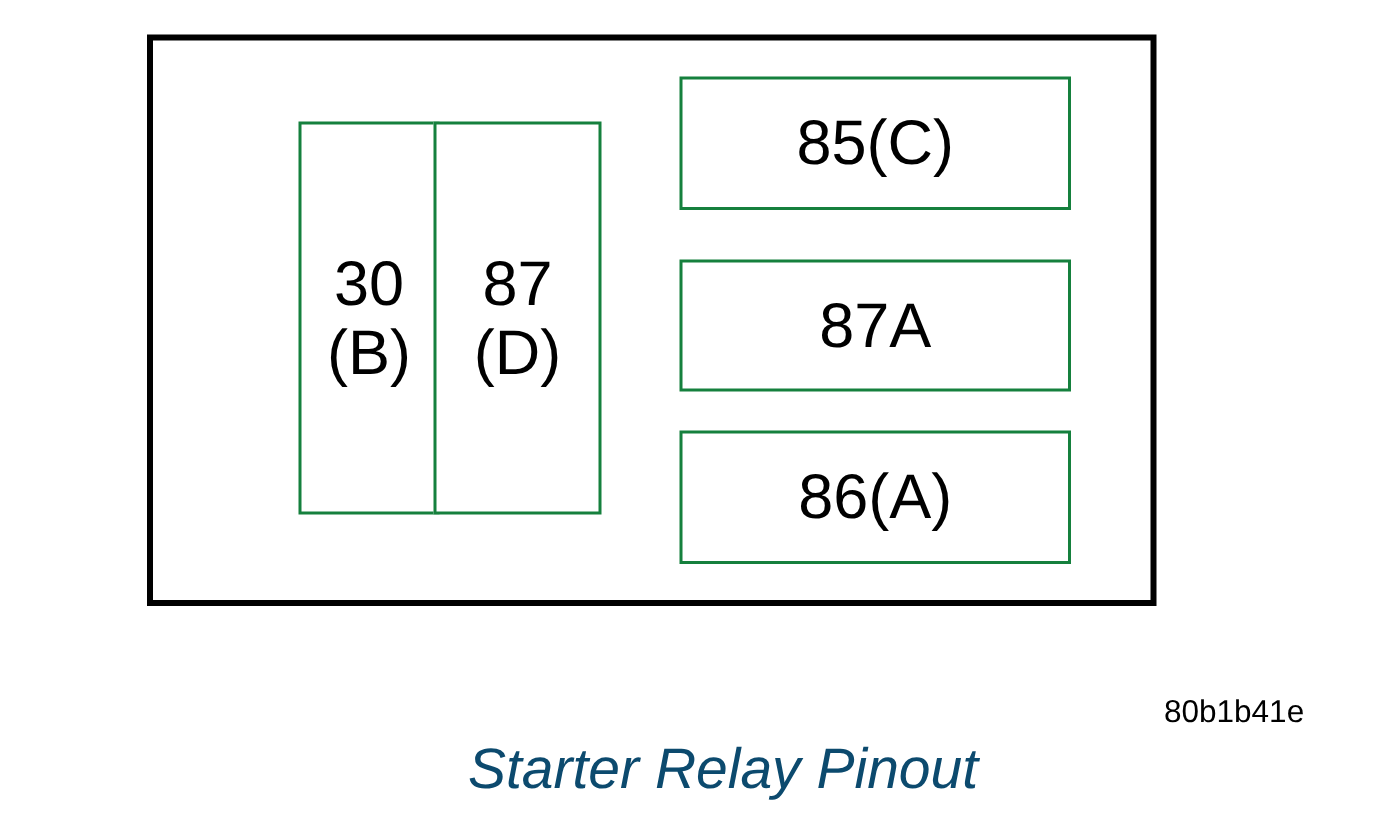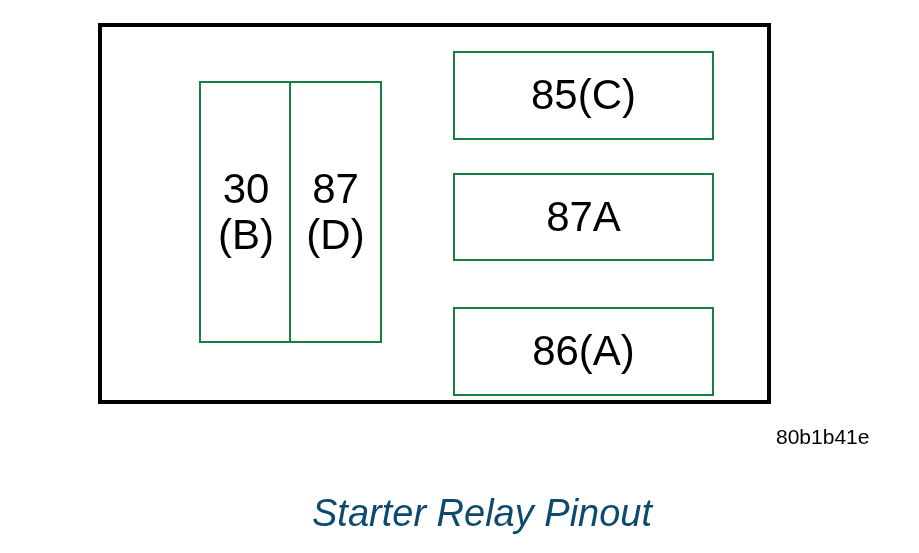--- a/index.html
+++ b/index.html
@@ -33,28 +33,28 @@
     justify-content: center;
     text-align: center;
     font-size: 42px;
     line-height: 1.1;
     color: #000000;
     white-space: pre-line;
     background: #ffffff;
   }
   
   .pin-30  { left: 52px;  top: 54px;  width: 94px;  height: 262px; margin-left: 45px; }
-  .pin-87  { left: 187px; top: 54px;  width: 93px;  height: 262px; }
+  .pin-87  { left: 187px; top: 54px;  width: 112px;  height: 262px; }
   .pin-85  { left: 351px; top: 24px;  width: 261px; height: 89px; }
   .pin-87a { left: 351px; top: 146px; width: 261px; height: 88px; text-align: right; }
-  .pin-86  { left: 351px; top: 280px; width: 261px; height: 89px; }
+  .pin-86  { left: 351px; top: 260px; width: 261px; height: 89px; }
   .ref-code {
     position: absolute;
     left: 776px;
-    top: 426px;
+    top: 464px;
     font-size: 21px;
     line-height: 1;
     color: #000000;
   }
   .caption {
     position: absolute;
     left: 312px;
     top: 494px;
     font-size: 38px;
     font-style: italic;

